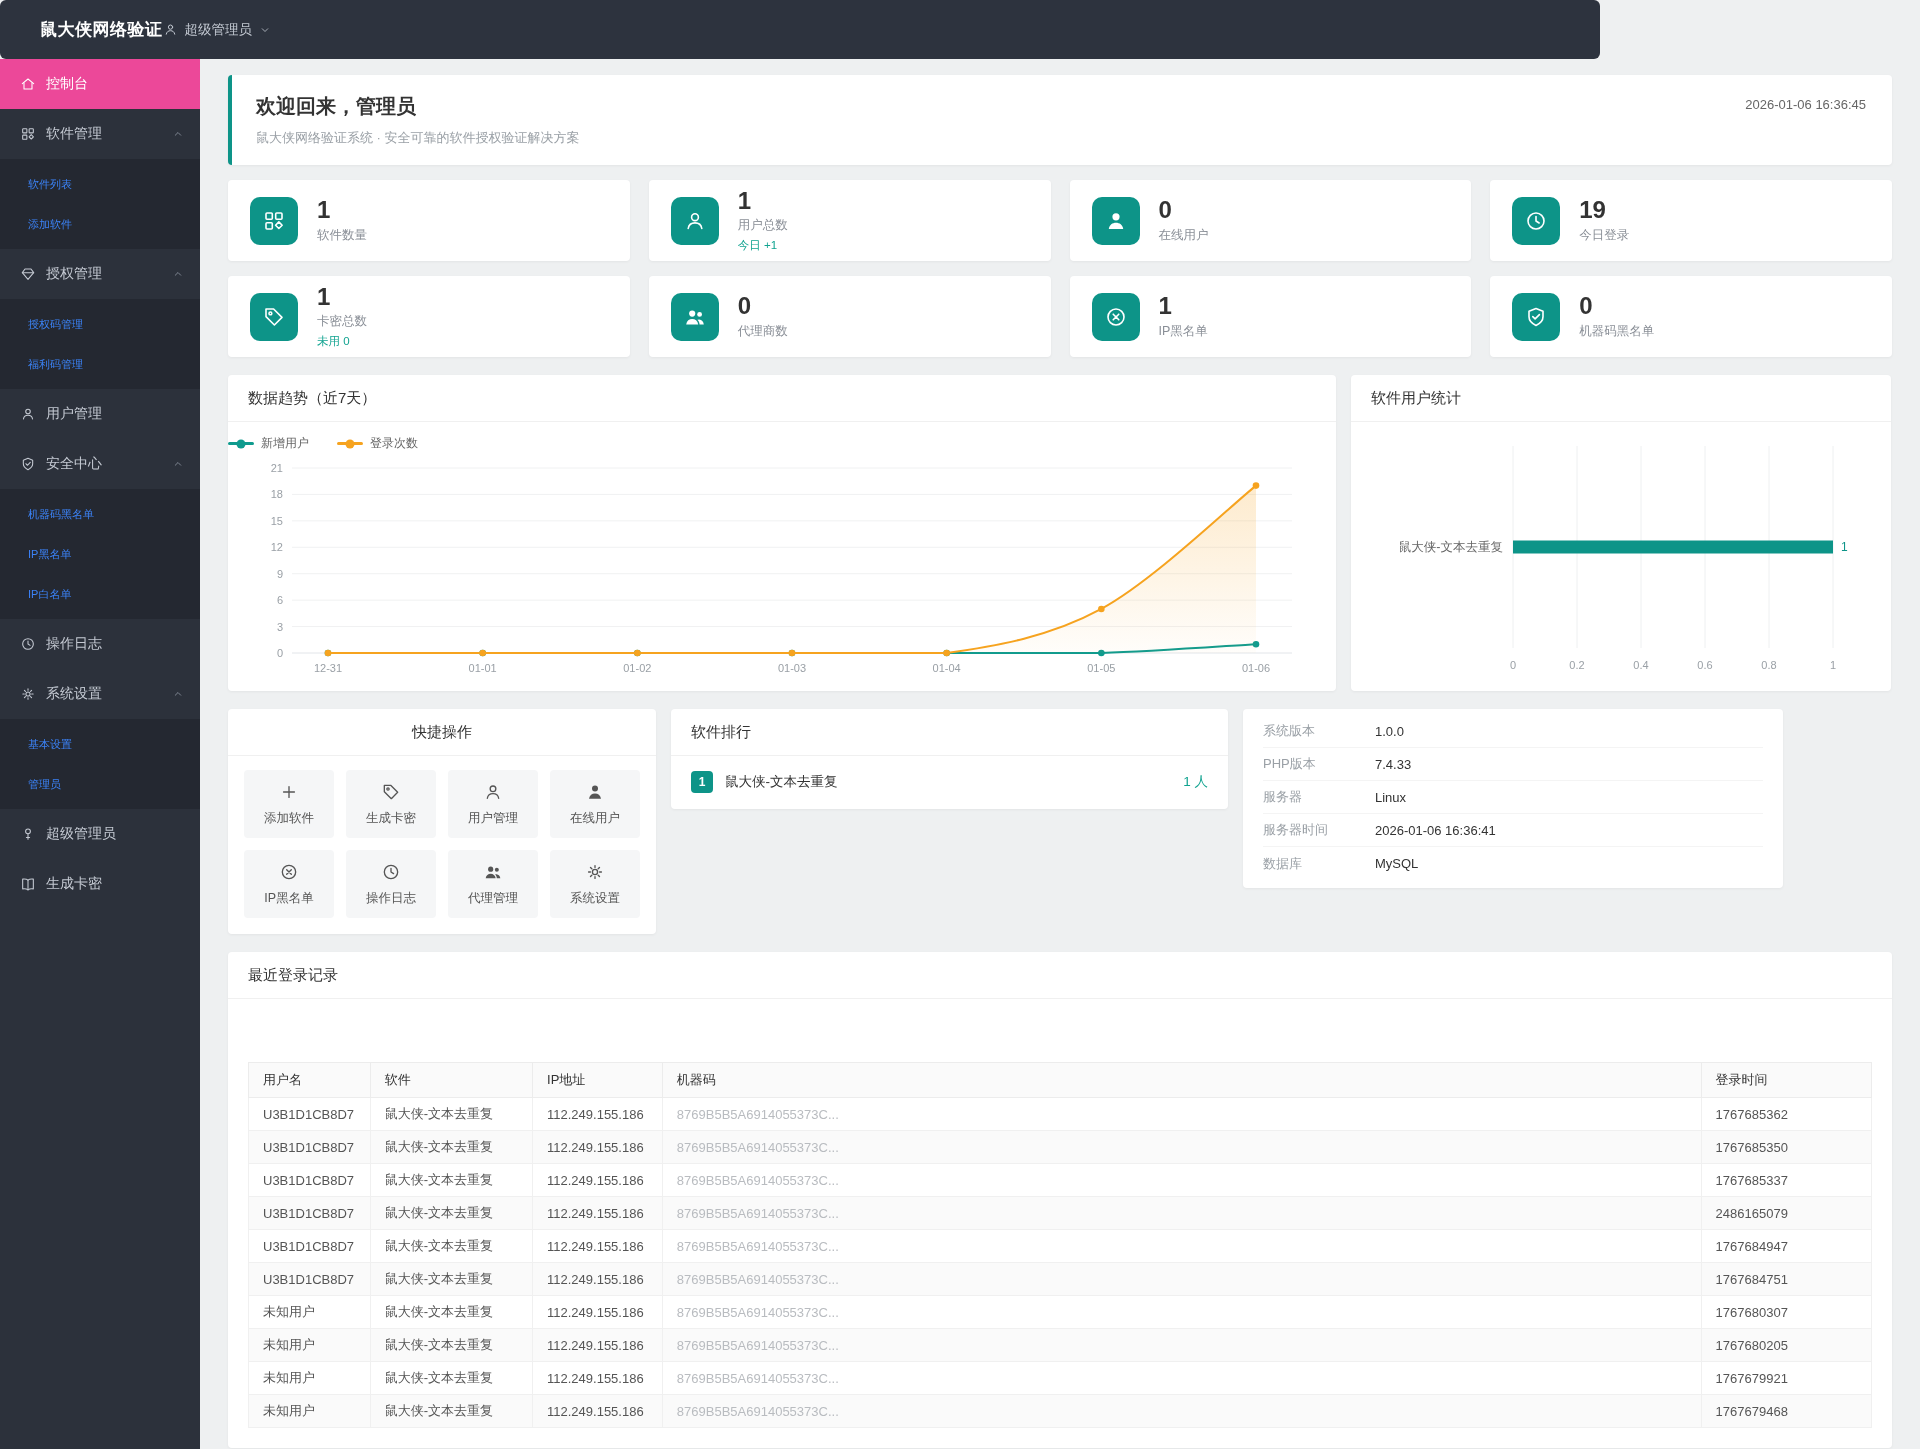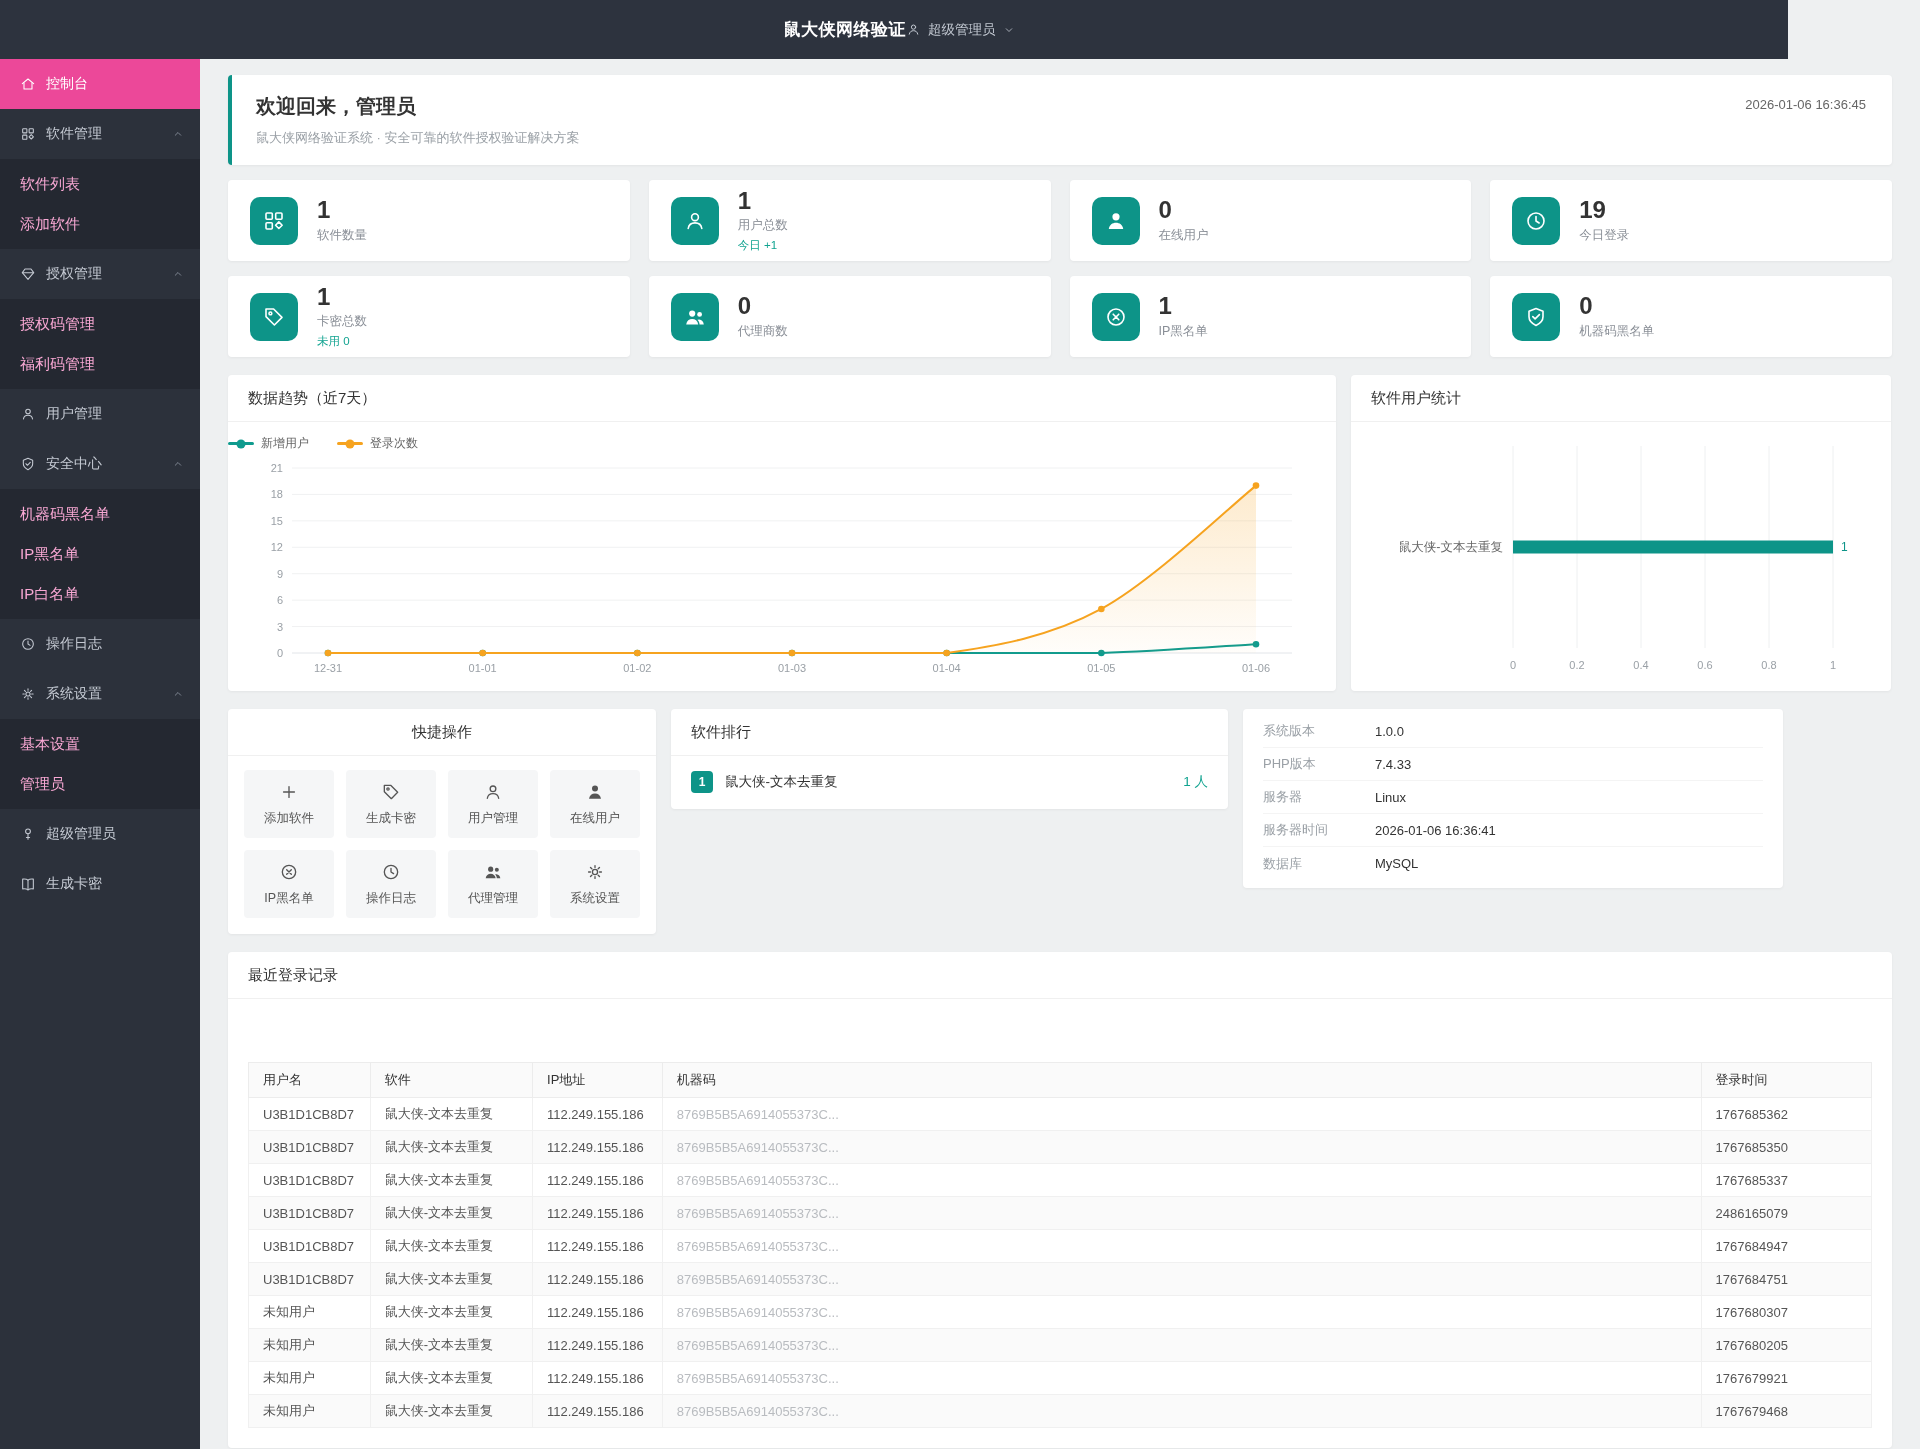--- a/index.html
+++ b/index.html
@@ -8,42 +8,42 @@
     font-family: "Liberation Sans", "DejaVu Sans", sans-serif;
     background:#eef0f1;
     position:relative;
     overflow:hidden;
     color:#333;
   }
   svg.ic { display:block; }
 
   
   .topbar {
-    position:absolute; top:0; left:0; width:1788px; height:59px;
+    position:absolute; top:0; left:0; width:1600px; height:59px;
     background:#2d333e; display:flex; align-items:center;
-    justify-content:center; padding:0 30px 0 40px; z-index:20;
+    justify-content:flex-start; padding:0 30px 0 40px; z-index:20;border-radius:6px;
   }
   .app-title { color:#ffffff; font-size:17px; font-weight:bold; letter-spacing:.5px; }
   .user-menu { display:flex; align-items:center; gap:7px; color:#c3c9d2; font-size:13.5px; cursor:pointer; }
 
   
   .sidebar {
     position:absolute; top:59px; left:0; width:200px; height:1390px;
     background:#2c313b;
   }
   .side-item {
     height:50px; display:flex; align-items:center; gap:10px;
     padding:0 16px 0 20px; color:#c5cad3; font-size:14px; cursor:pointer;
   }
   .side-item.active { background:#ec4899; color:#ffffff; }
   .side-item .chev { margin-left:auto; color:#9299a4; }
   .submenu { background:#242831; padding:5px 0; }
   .side-sub {
     height:40px; display:flex; align-items:center;
-    padding-left:20px; color:#f9a8d4; font-size:15px; cursor:pointer;
+    padding-left:28px; color:#3b82f6; font-size:11px; cursor:pointer;
   }
 
   
   .main { position:absolute; top:59px; left:200px; width:1720px; padding:16px 28px 28px; }
   .card { background:#ffffff; border-radius:4px; box-shadow:0 1px 3px rgba(0,0,0,.05); }
   .card-title {
     height:47px; line-height:46px; padding:0 20px; font-size:15px; color:#333;
     border-bottom:1px solid #f0f0f0;
   }
 

